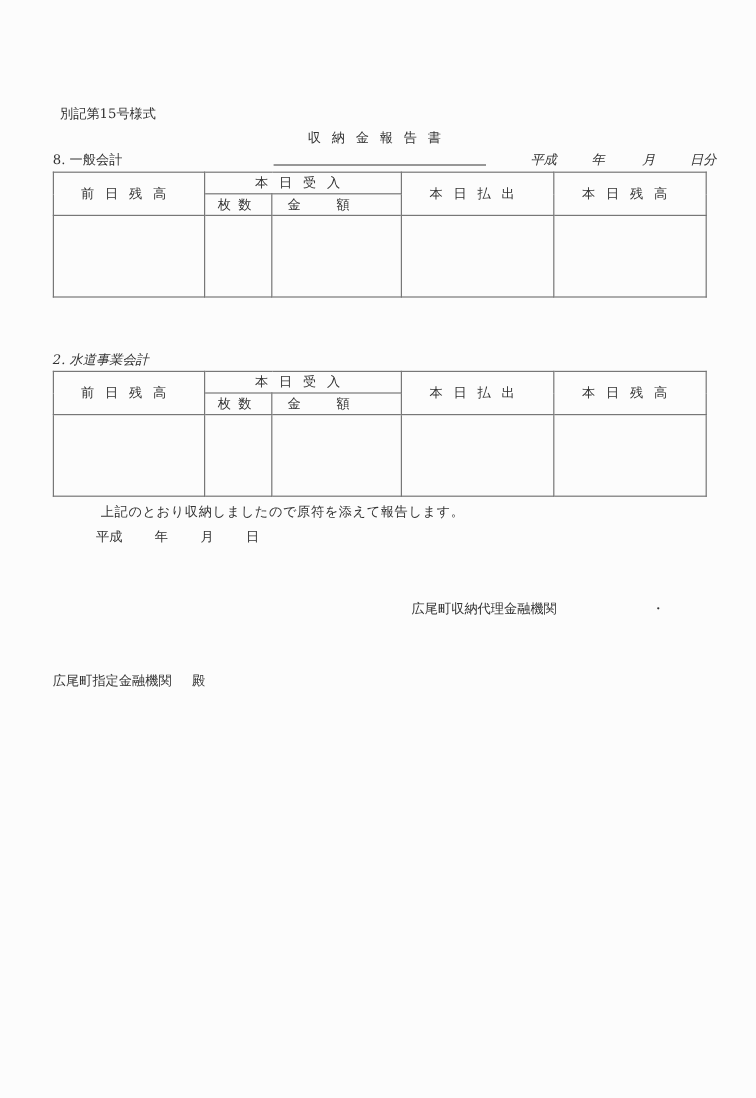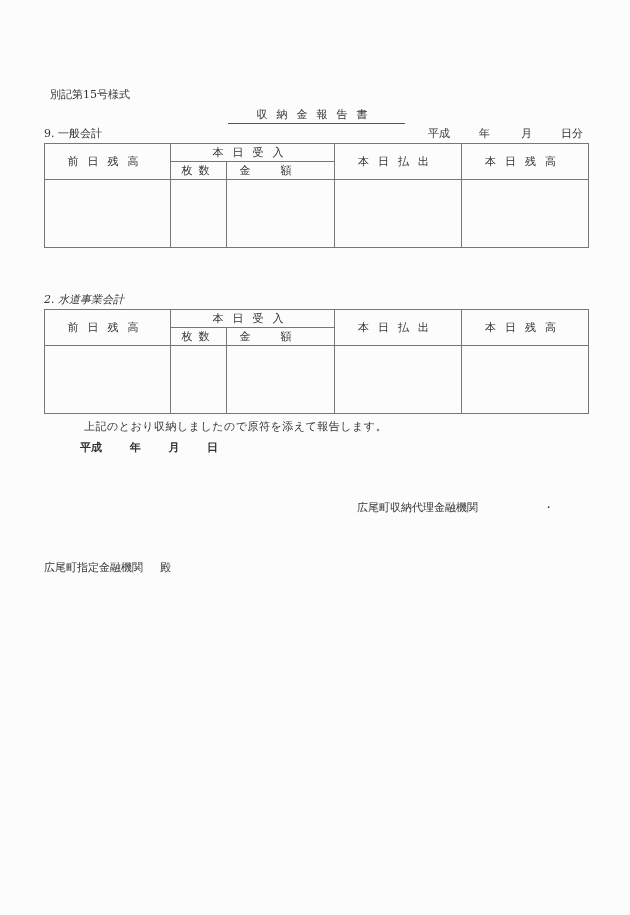--- a/index.html
+++ b/index.html
@@ -1,43 +1,43 @@
 <!DOCTYPE html>
 <html><head>
 <meta charset="utf-8">
 <style>
   html, body { margin:0; padding:0; }
   body { width:630px; height:915px; background:#fcfcfc; position:relative; overflow:hidden;
          font-family:"DejaVu Serif", "Liberation Serif", serif; color:#333; font-size:11px; }
   .abs { position:absolute; white-space:nowrap; }
   .form-no { left:50px; top:87px; }
-  .title { left:228px; top:107px; width:177px; text-align:center; letter-spacing:9px; border-bottom:1px solid #555; padding-bottom:1px; }
+  .title { left:228px; top:107px; width:177px; text-align:center; letter-spacing:9px; border-bottom:1px solid #555; padding-bottom:15px; }
   .sec1 { left:44px; top:126px; }
-  .date1 { left:428px; top:126px; word-spacing:0; }
+  .date1 { left:442px; top:126px; word-spacing:0;font-style:italic; }
   .date1 span { display:inline-block; }
   table.ledger { position:absolute; left:44px; width:544px; border-collapse:collapse; table-layout:fixed;padding-left:30px; }
   table.ledger td { border:1px solid #777; padding:0; text-align:center; font-size:11px; letter-spacing:9px; }
   table.ledger td.sub { letter-spacing:6px; }
   .t1 { top:143px; }
   .t2 { top:309px; }
   .sec2 { left:44px; top:292px;font-style:italic; }
   .stmt { left:84px; top:419px; letter-spacing:0.5px; }
-  .date2 { left:80px; top:440px;font-weight:bold; }
-  .agent { left:357px; top:500px; }
+  .date2 { left:80px; top:440px; }
+  .agent { left:343px; top:500px; }
   .dot { left:543px; top:500px; }
   .addressee { left:44px; top:560px; }
   .sp { display:inline-block; }
 </style>
 </head>
 <body>
 
 <div class="abs form-no">別記第15号様式</div>
 <div class="abs title">収納金報告書</div>
 
-<div class="abs sec1">9. 一般会計</div>
+<div class="abs sec1">8. 一般会計</div>
 <div class="abs date1">
   <span>平成</span>
   <span class="sp" style="width:22px"></span>
   <span>年</span>
   <span class="sp" style="width:24px"></span>
   <span>月</span>
   <span class="sp" style="width:22px"></span>
   <span>日分</span>
 </div>
 

